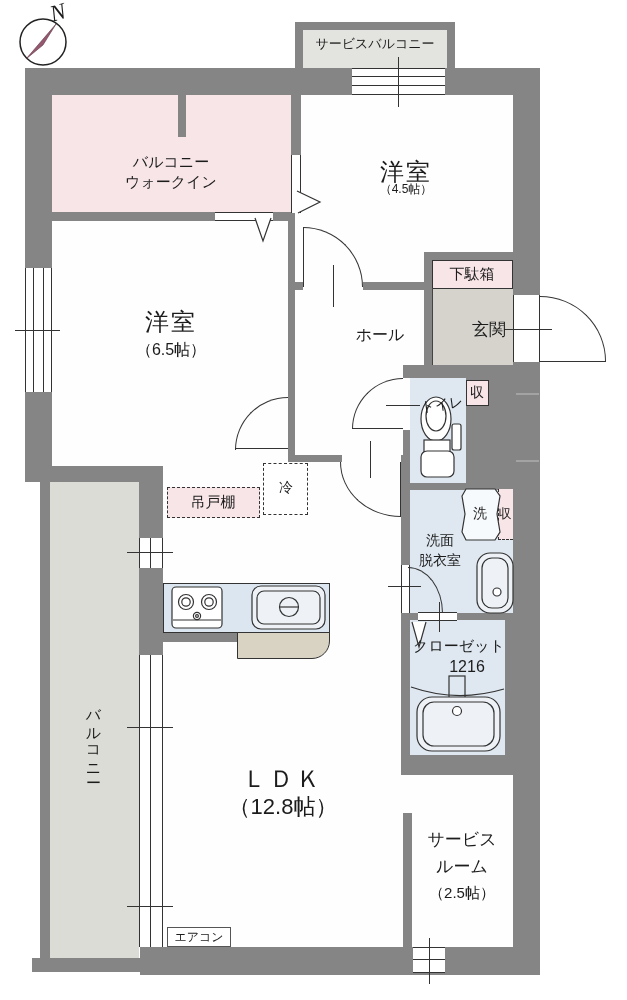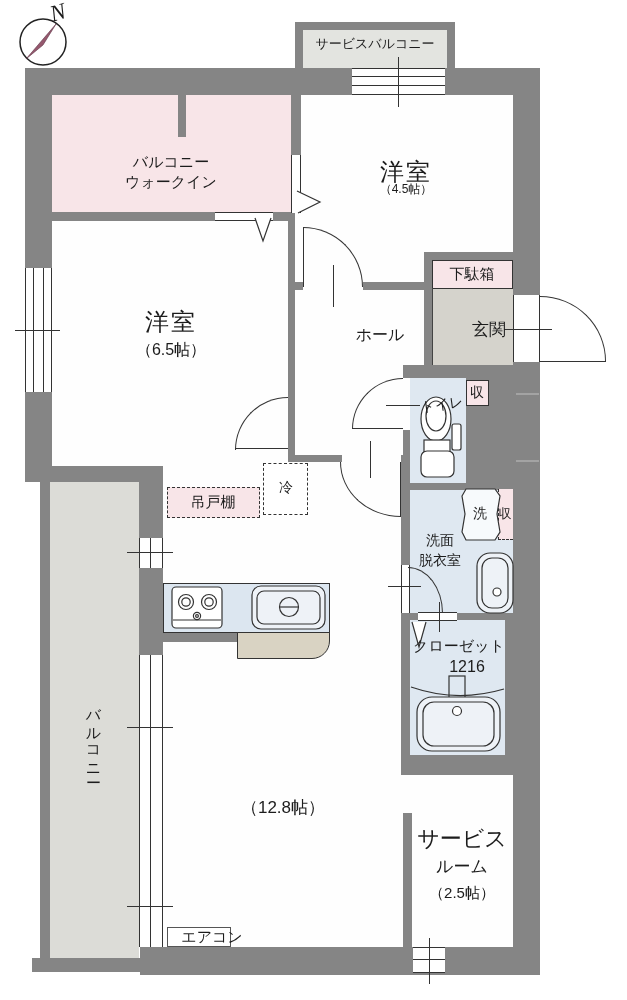--- a/index.html
+++ b/index.html
@@ -223,21 +223,22 @@
   <div class="lbl" style="left:440px;top:541px;font-size:14px;">洗面</div>
   <div class="lbl" style="left:440px;top:561px;font-size:14px;">脱衣室</div>
   <div class="lbl" style="left:480px;top:514px;font-size:14px;">洗</div>
   <div class="lbl" style="left:505px;top:514px;font-size:13px;">収</div>
 
   <div class="lbl" style="left:459px;top:646px;font-size:15px;">クローゼット</div>
   <div class="lbl" style="left:459px;top:667px;font-size:16px;margin-left:8px;">1216</div>
 
   <div class="lbl" style="left:93px;top:737px;font-size:15px;writing-mode:vertical-rl;letter-spacing:2px;">バルコニー</div>
 
-  <div class="lbl" style="left:283px;top:807px;font-size:17px;">（12.8帖）</div>
-
-  <div class="lbl" style="left:212px;top:937px;font-size:15px;">エアコン</div>
-
-  <div class="lbl" style="left:462px;top:839px;font-size:22px;">サービス</div>
+  <div class="lbl" style="left:283px;top:779px;font-size:24px;letter-spacing:3px;">ＬＤＫ</div>
+  <div class="lbl" style="left:283px;top:807px;font-size:22px;">（12.8帖）</div>
+
+  <div class="lbl" style="left:199px;top:937px;font-size:12px;">エアコン</div>
+
+  <div class="lbl" style="left:462px;top:839px;font-size:17px;">サービス</div>
   <div class="lbl" style="left:462px;top:866px;font-size:17px;">ルーム</div>
   <div class="lbl" style="left:462px;top:893px;font-size:15px;">（2.5帖）</div>
 
 </div>
 
 </body></html>

